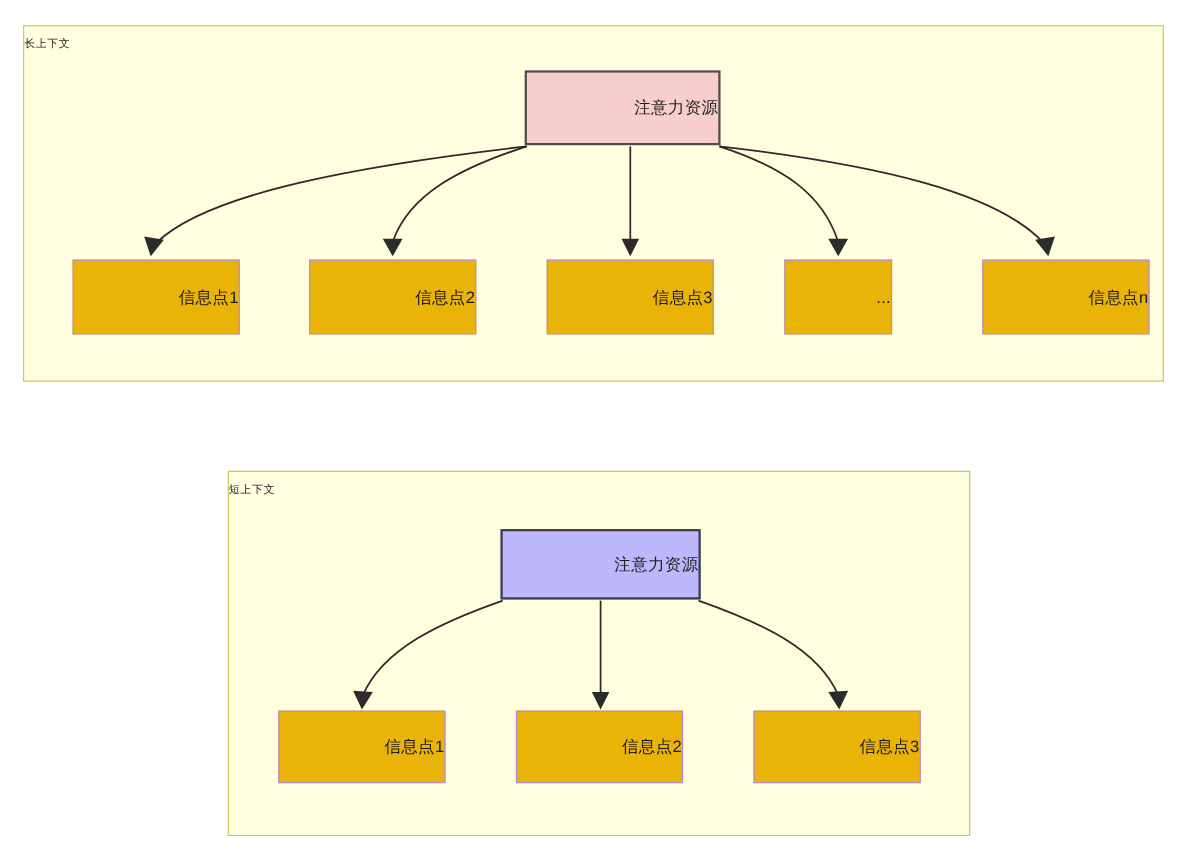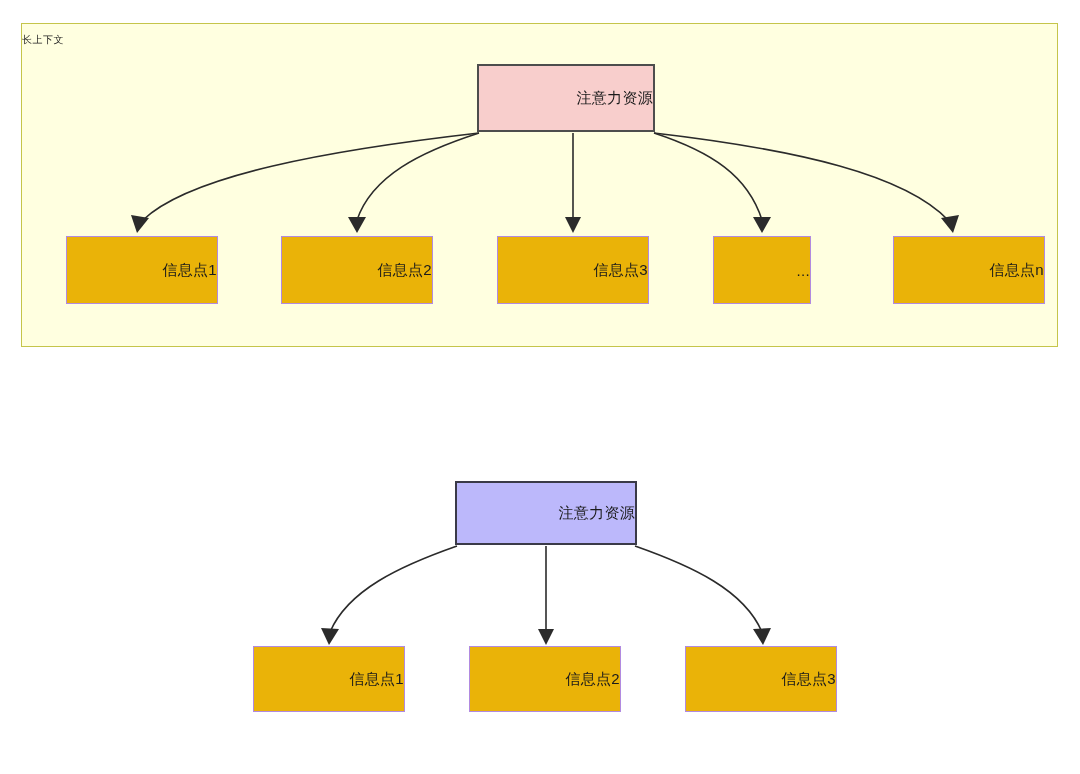--- a/index.html
+++ b/index.html
@@ -114,20 +114,23 @@
   </div>
 
   <div class="node node-info" style="left:713px; top:236px; width:98px; height:68px;">
     <span>...</span>
   </div>
 
   <div class="node node-info" style="left:873px; top:236px; width:152px; height:68px;margin-left:20px;">
     <span>信息点n</span>
   </div>
 
+  <div class="panel" id="panel-short">
+    <div class="panel-title">短上下文</div>
+  </div>
 
   <div class="node node-attention-blue" style="left:455px; top:481px; width:182px; height:64px;">
     <span>注意力资源</span>
   </div>
 
   <div class="node node-info" style="left:253px; top:646px; width:152px; height:66px;">
     <span>信息点1</span>
   </div>
 
   <div class="node node-info" style="left:469px; top:646px; width:152px; height:66px;">

